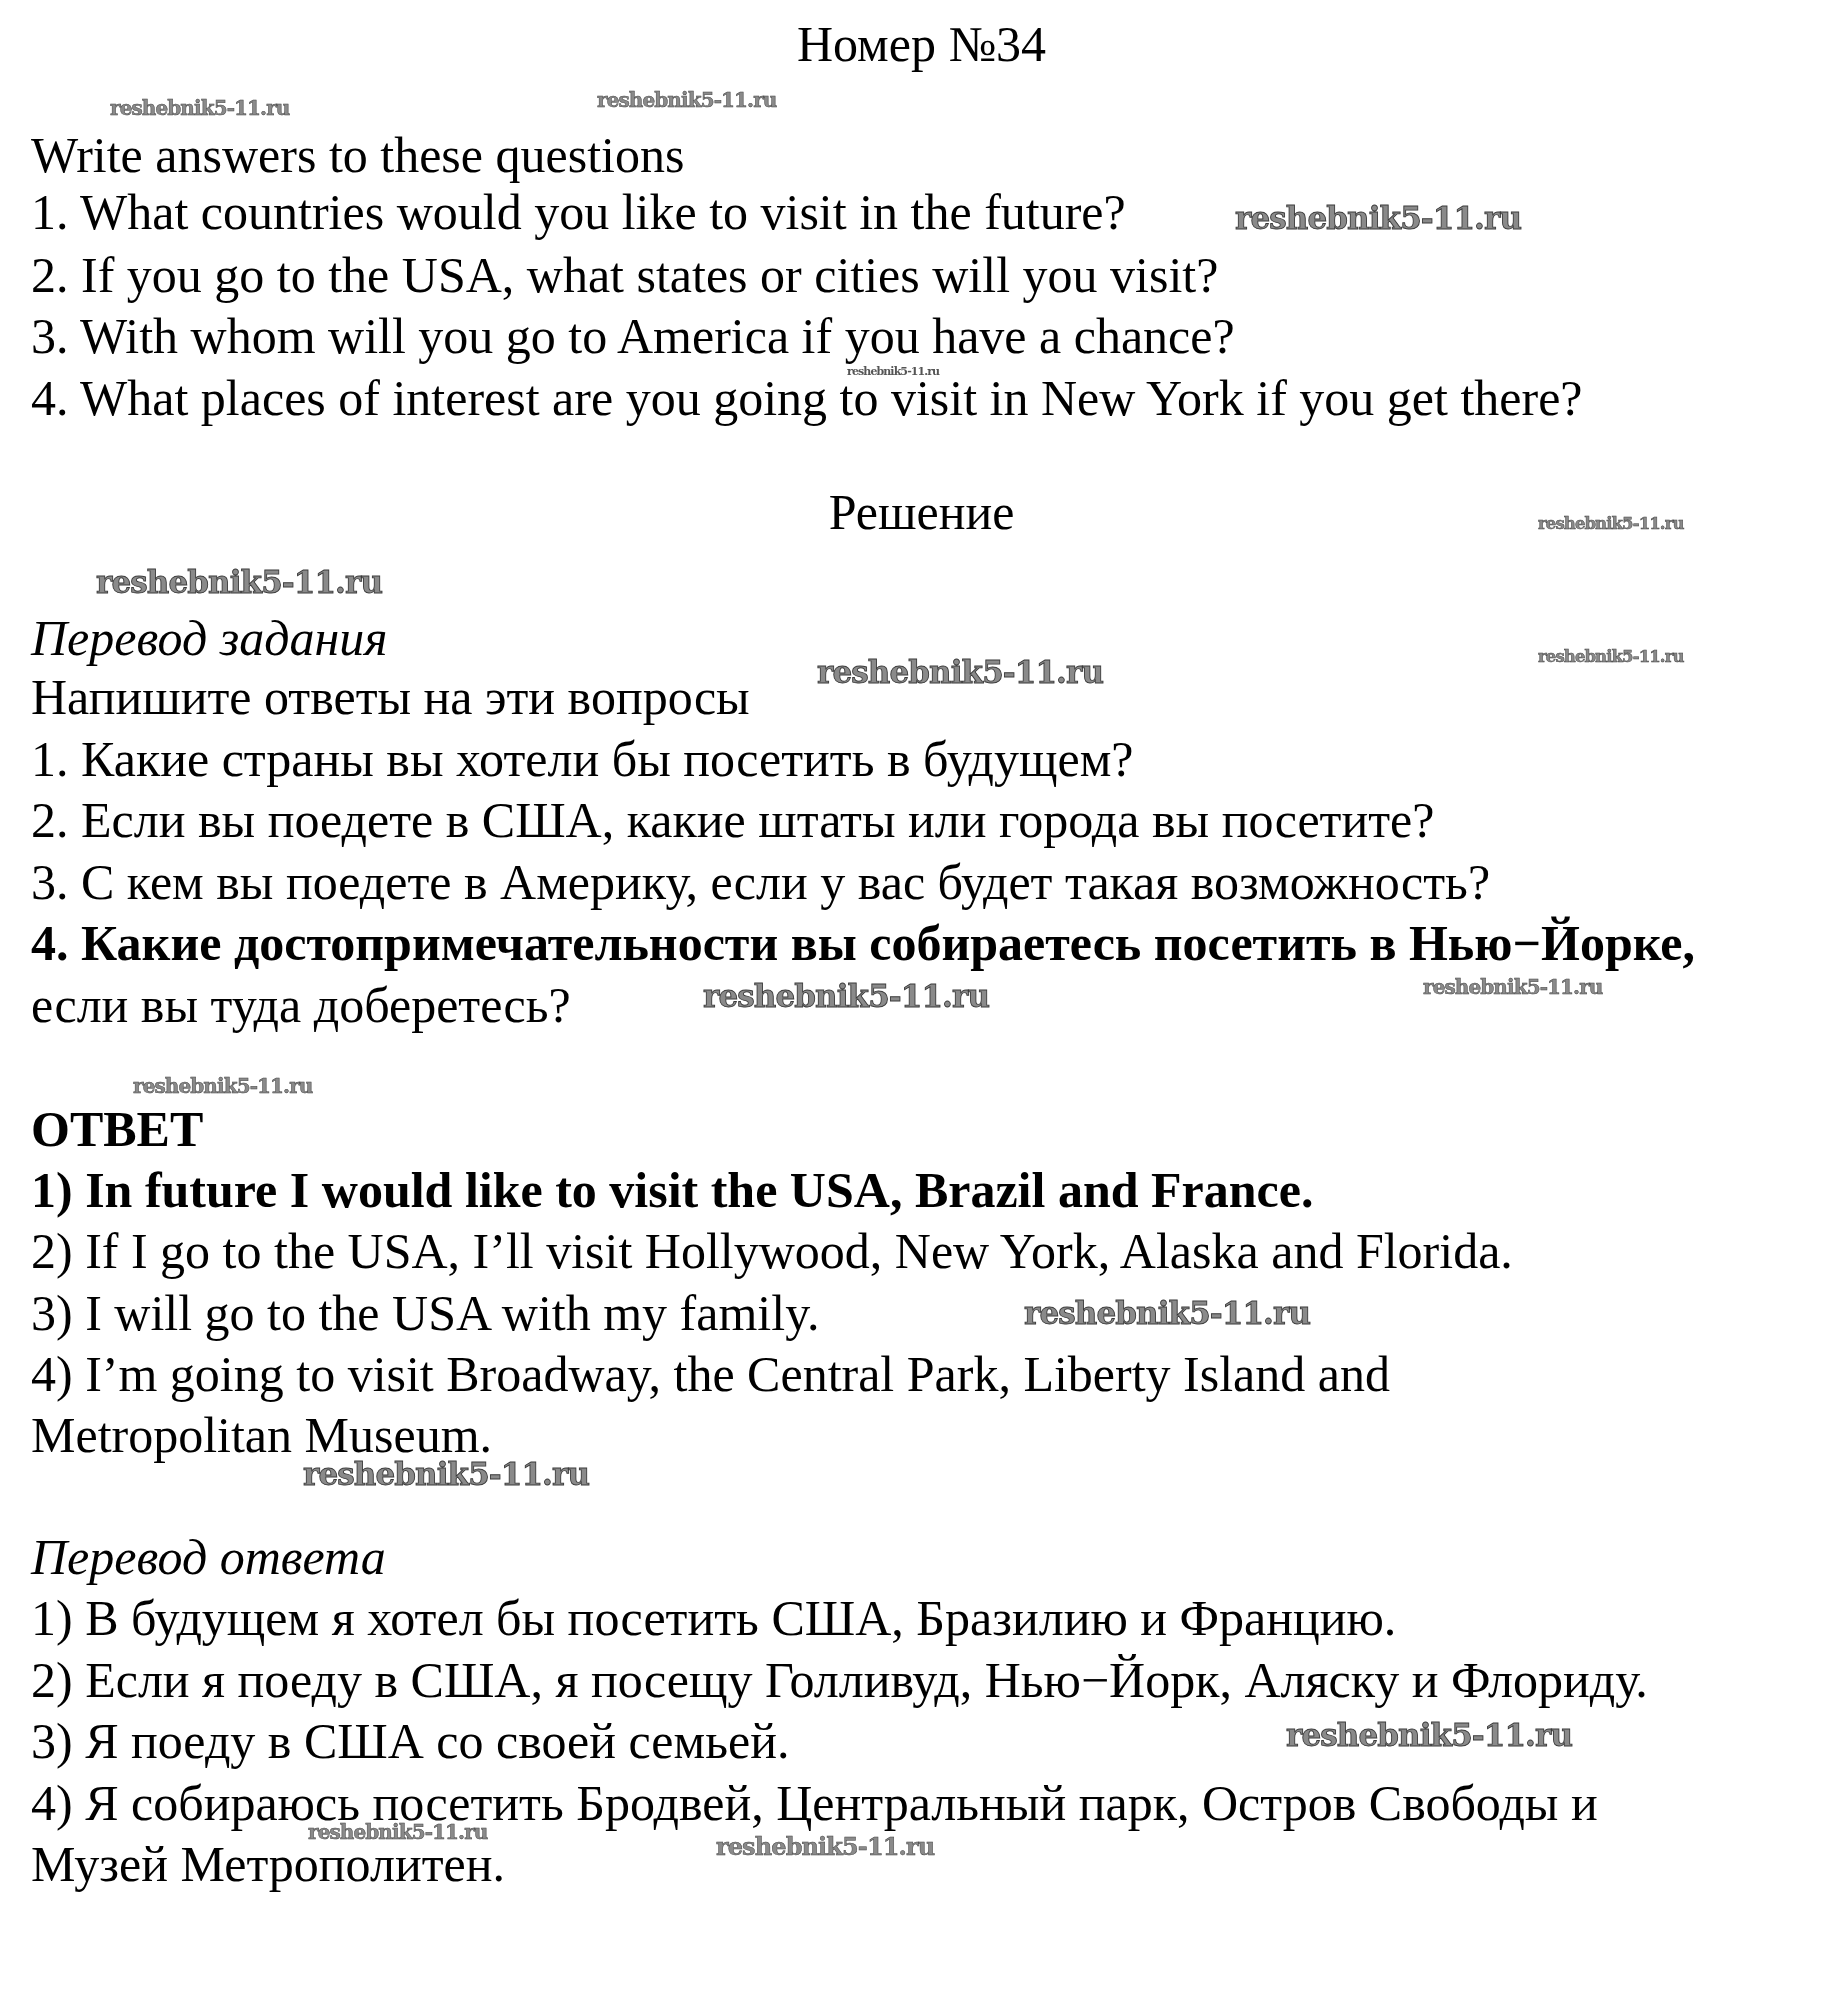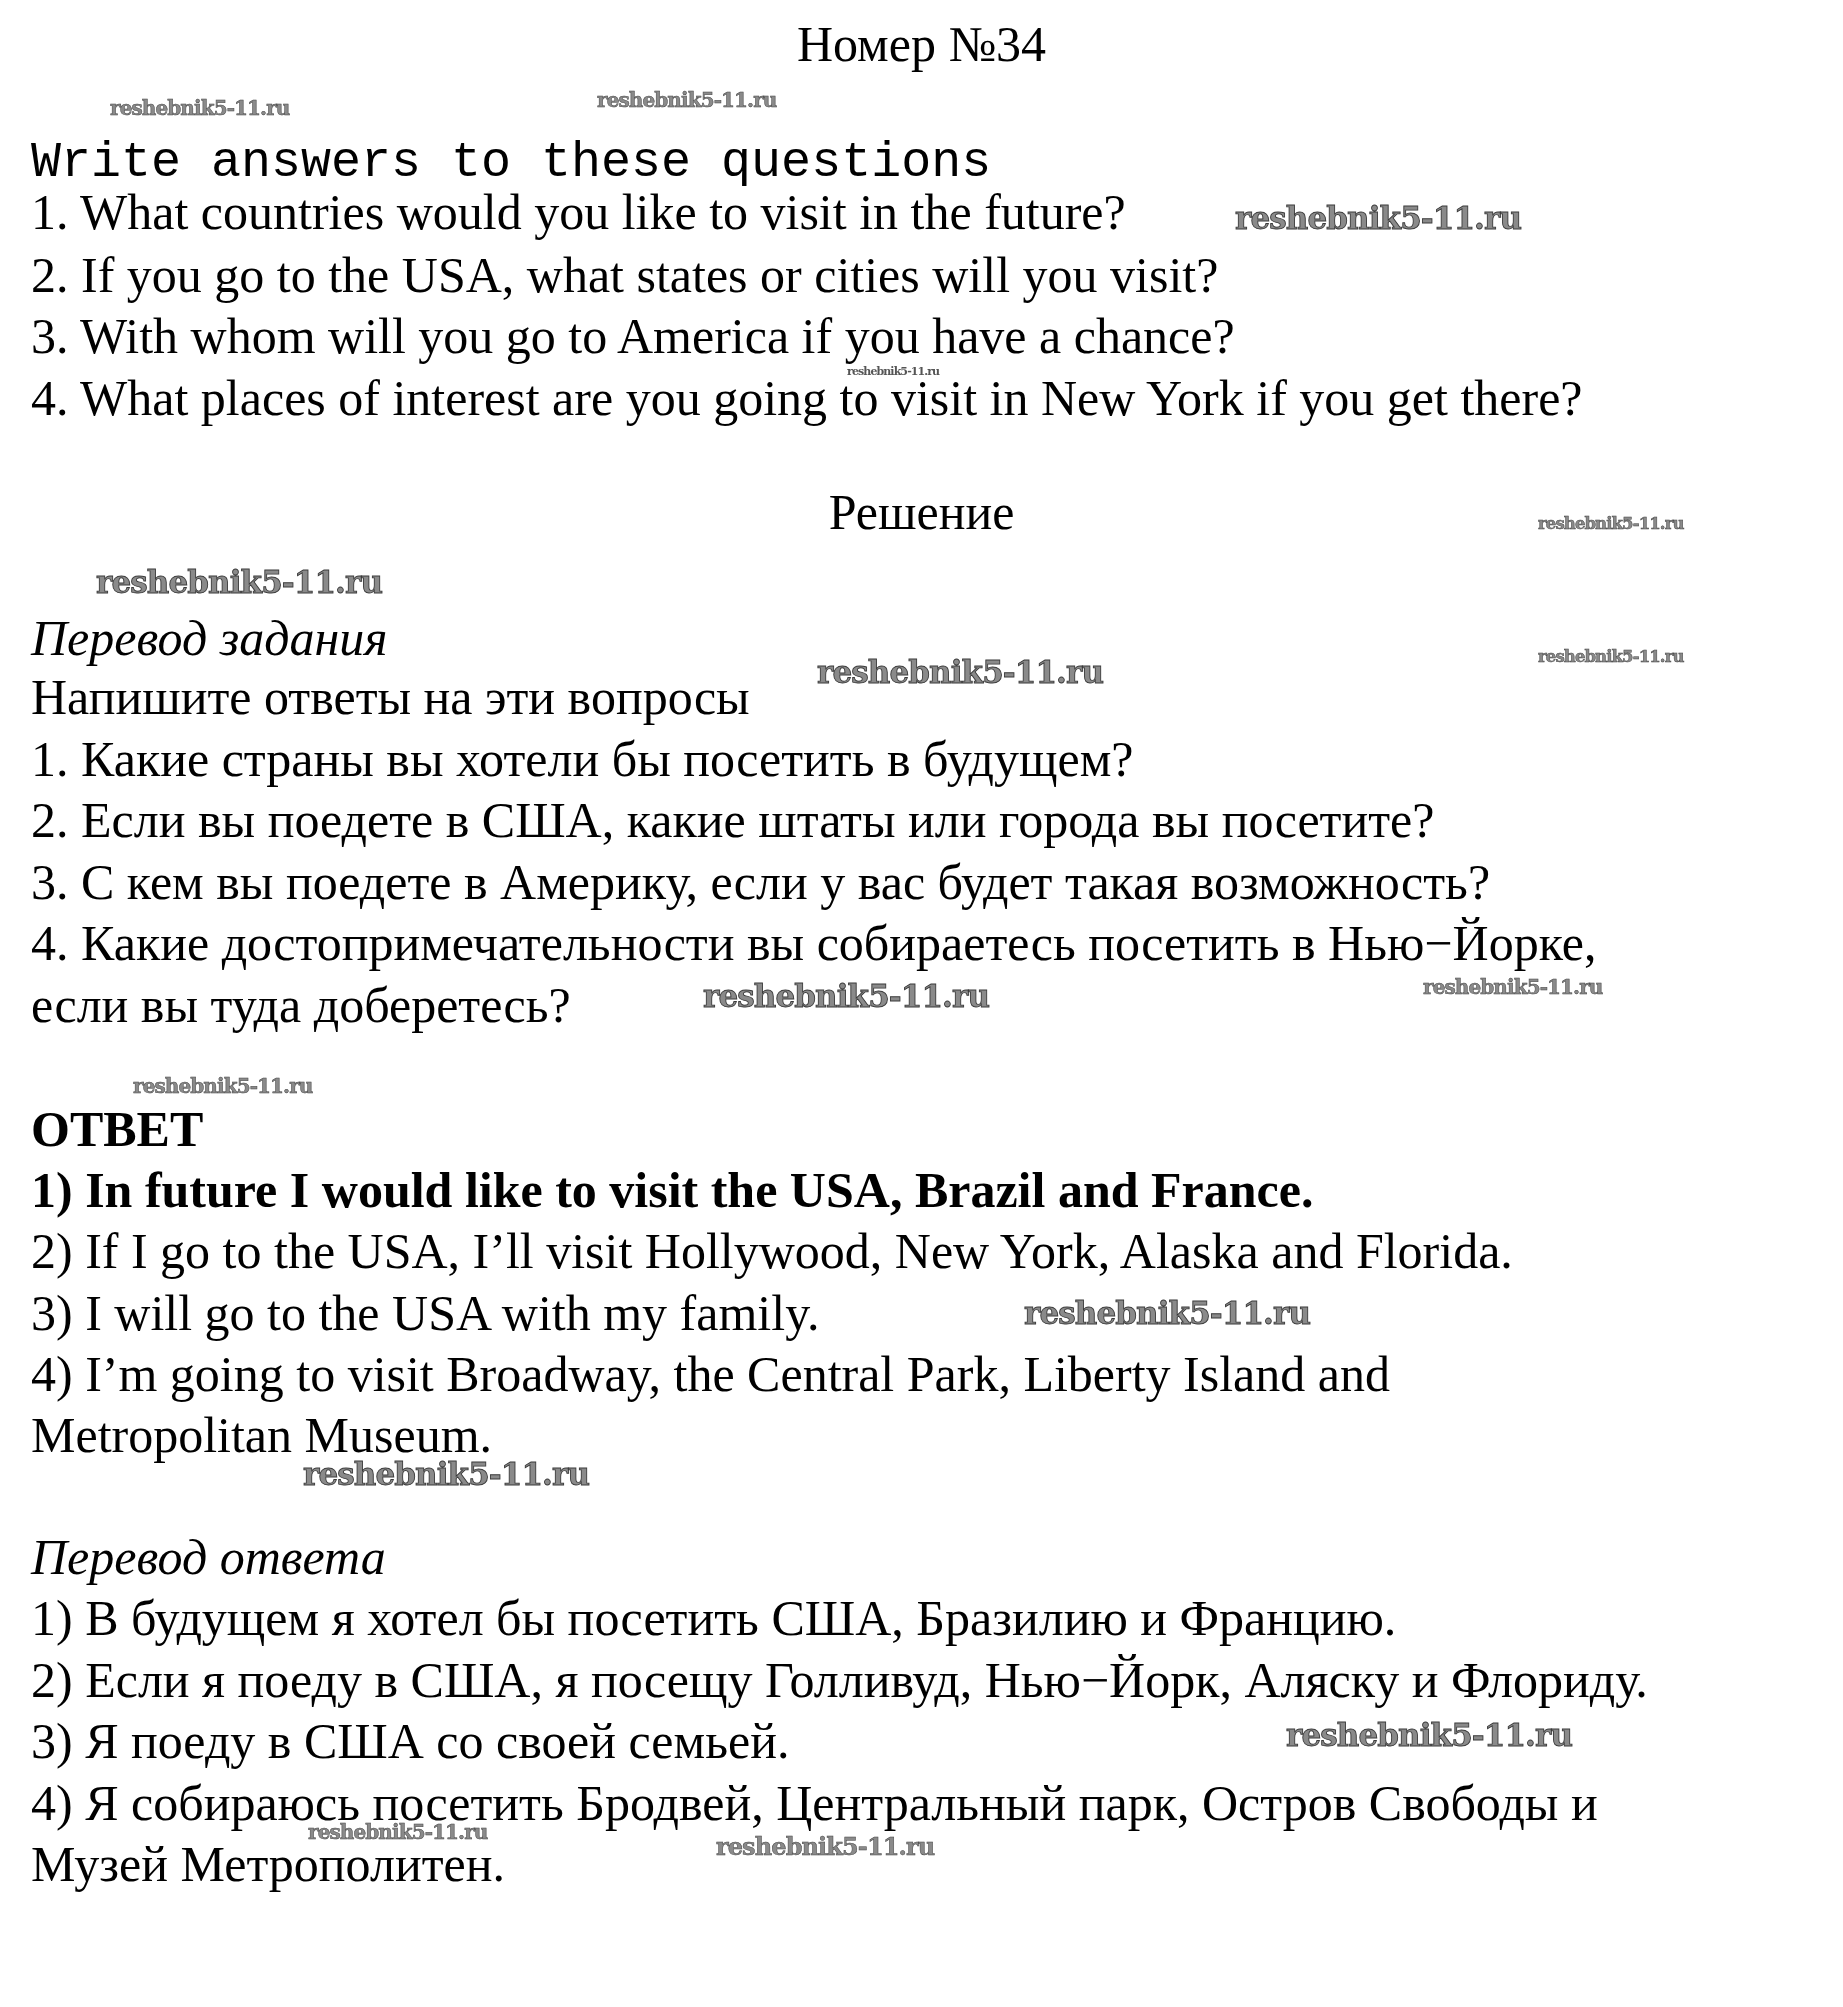--- a/index.html
+++ b/index.html
@@ -17,40 +17,40 @@
   .wm-xs { font-size: 11px; -webkit-text-stroke: 0; color: #555; }
 </style>
 </head>
 <body>
 
 <div class="center" style="top:16.5px;">Номер №34</div>
 
 <div class="wm wm-s" style="left:110px; top:96px;">reshebnik5-11.ru</div>
 <div class="wm wm-s" style="left:597px; top:88px;">reshebnik5-11.ru</div>
 
-<div class="line" style="top:135px;font-family:Liberation Mono, monospace;">Write answers to these questions</div>
+<div class="line" style="top:128px;">Write answers to these questions</div>
 <div class="line" style="top:185px;">1. What countries would you like to visit in the future?</div>
 <div class="wm wm-m" style="left:1235px; top:200px;">reshebnik5-11.ru</div>
 <div class="line" style="top:248px;">2. If you go to the USA, what states or cities will you visit?</div>
 <div class="line" style="top:309px;">3. With whom will you go to America if you have a chance?</div>
 <div class="wm wm-xs" style="left:847px; top:365px;">reshebnik5-11.ru</div>
 <div class="line" style="top:371px;">4. What places of interest are you going to visit in New York if you get there?</div>
 
 <div class="center" style="top:485px;">Решение</div>
 <div class="wm wm-s" style="left:1538px; top:514px; font-size:16.5px;">reshebnik5-11.ru</div>
 
 <div class="wm wm-m" style="left:96px; top:564px;">reshebnik5-11.ru</div>
 <div class="line heading-it" style="top:611px;">Перевод задания</div>
 <div class="wm wm-s" style="left:1538px; top:647px; font-size:16.5px;">reshebnik5-11.ru</div>
 <div class="wm wm-m" style="left:817px; top:654px;">reshebnik5-11.ru</div>
 <div class="line" style="top:670px;">Напишите ответы на эти вопросы</div>
 <div class="line" style="top:732px;">1. Какие страны вы хотели бы посетить в будущем?</div>
 <div class="line" style="top:793px;">2. Если вы поедете в США, какие штаты или города вы посетите?</div>
 <div class="line" style="top:855px;">3. С кем вы поедете в Америку, если у вас будет такая возможность?</div>
-<div class="line" style="top:916px;">4. Какие достопримечательности вы собираетесь посетить в Нью−Йорке,</div>
+<div class="line" style="top:916px;font-weight:bold;">4. Какие достопримечательности вы собираетесь посетить в Нью−Йорке,</div>
 <div class="wm wm-m" style="left:703px; top:978px;">reshebnik5-11.ru</div>
 <div class="wm wm-s" style="left:1423px; top:975px;">reshebnik5-11.ru</div>
 <div class="line" style="top:978px;">если вы туда доберетесь?</div>
 
 <div class="wm wm-s" style="left:133px; top:1074px;">reshebnik5-11.ru</div>
 <div class="line heading-b" style="top:1102px;">ОТВЕТ</div>
 <div class="line" style="top:1163px;font-weight:bold;">1) In future I would like to visit the USA, Brazil and France.</div>
 <div class="line" style="top:1224px;">2) If I go to the USA, I’ll visit Hollywood, New York, Alaska and Florida.</div>
 <div class="line" style="top:1286px;">3) I will go to the USA with my family.</div>
 <div class="wm wm-m" style="left:1024px; top:1295px;">reshebnik5-11.ru</div>

